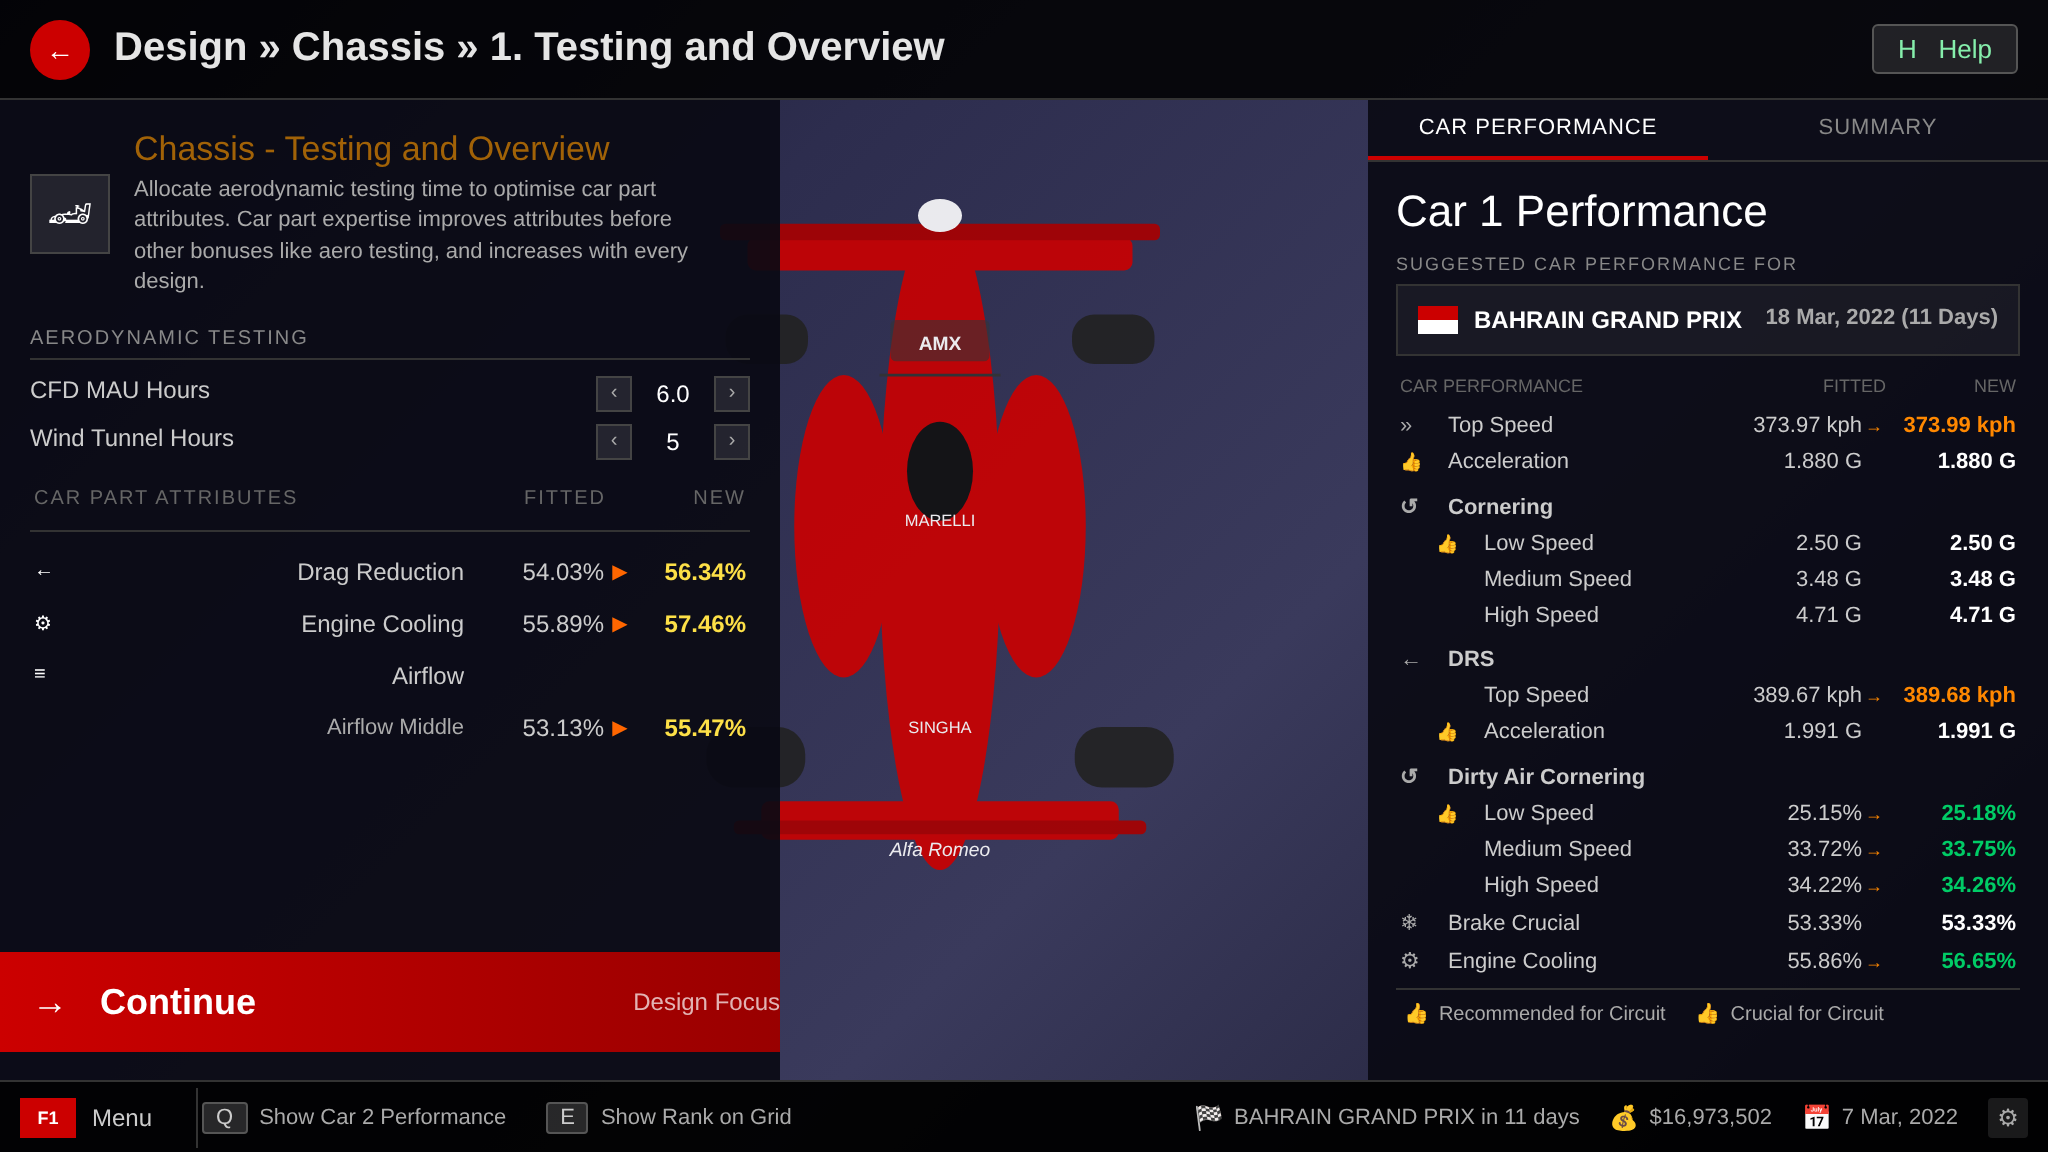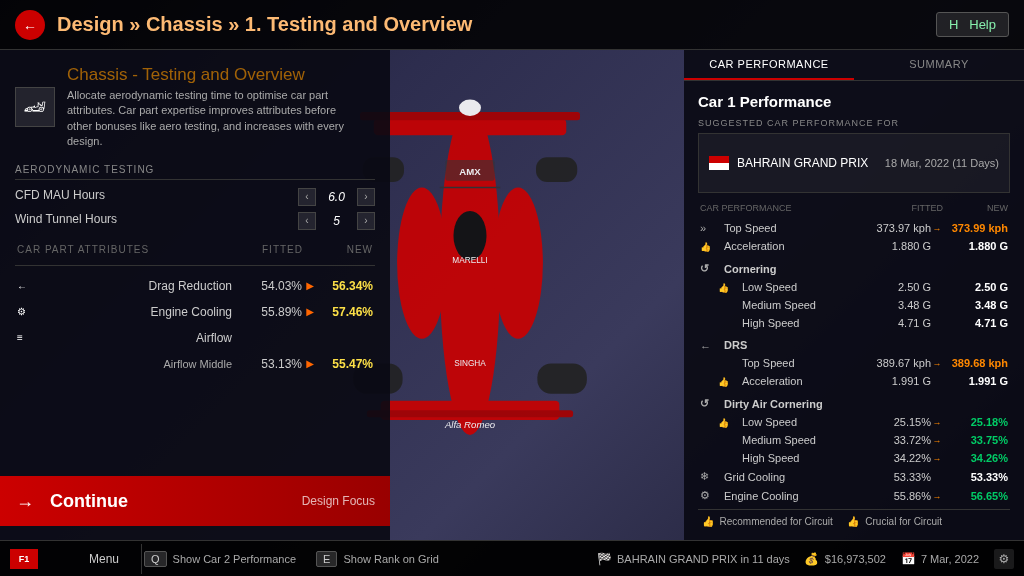--- a/index.html
+++ b/index.html
@@ -61,21 +61,21 @@
       align-items: center;
       justify-content: center;
       cursor: pointer;
       margin-right: 12px;
       font-size: 14px;
     }
 
     .breadcrumb {
       font-size: 20px;
       font-weight: bold;
-      color: #fdba74;
+      color: #e5e5e5;
       flex: 1;
     }
 
     .help-btn {
       background: rgba(255,255,255,0.1);
       border: 1px solid #555;
       color: #86efac;
       padding: 4px 12px;
       font-size: 13px;
       cursor: pointer;
@@ -166,21 +166,20 @@
       font-size: 10px;
       color: #aaa;
       border: 1px solid #444;
     }
 
     .aero-value {
       font-size: 12px;
       color: #ffffff;
       min-width: 25px;
       text-align: center;
-      font-style: italic;
     }
 
     .car-parts-table {
       width: 100%;
     }
 
     .car-parts-header {
       display: flex;
       font-size: 10px;
       color: #666;
@@ -269,21 +268,20 @@
 
     .continue-text {
       font-size: 18px;
       font-weight: bold;
       flex: 1;
     }
 
     .continue-sub {
       font-size: 12px;
       color: rgba(255,255,255,0.7);
-      margin-right: 15px;
     }
 
     
     .right-panel {
       position: absolute;
       top: 50px;
       right: 0;
       width: 340px;
       bottom: 36px;
       background: rgba(10,10,20,0.92);
@@ -312,41 +310,42 @@
       border-bottom: 2px solid #cc0000;
     }
 
     .right-content {
       padding: 12px 14px;
       overflow-y: auto;
       height: calc(100% - 36px);
     }
 
     .car1-title {
-      font-size: 15px;
-      font-weight: bold;
+      font-size: 22px;
+      font-weight: normal;
       margin-bottom: 8px;
     }
 
     .suggested-label {
       font-size: 9px;
       color: #888;
       text-transform: uppercase;
       letter-spacing: 1px;
       margin-bottom: 5px;
     }
 
     .race-event {
       display: flex;
-      align-items: center;
+      align-items: flex-start;
       background: rgba(255,255,255,0.05);
       border: 1px solid #333;
-      padding: 22px 10px;
+      padding: 10px 10px;
       margin-bottom: 10px;
       font-size: 11px;
+      font-weight: bold;
     }
 
     .race-flag {
       width: 20px;
       height: 14px;
       margin-right: 8px;
       background: linear-gradient(to bottom, #cc0000 50%, #ffffff 50%);
       display: inline-block;
     }
 
@@ -476,21 +475,20 @@
       font-weight: bold;
       color: white;
       margin-right: 8px;
     }
 
     .menu-btn {
       font-size: 12px;
       color: #ccc;
       cursor: pointer;
       margin-right: 20px;
-      margin-left: 43px;
     }
 
     .shortcut-item {
       display: flex;
       align-items: center;
       gap: 6px;
       margin-right: 20px;
       cursor: pointer;
     }
 
@@ -804,21 +802,21 @@
     <div class="perf-row sub">
       <span class="perf-icon"></span>
       <span class="perf-name">High Speed</span>
       <span class="perf-fitted">34.22%</span>
       <span class="perf-arrow">→</span>
       <span class="perf-new green">34.26%</span>
     </div>
 
     <div class="perf-row">
       <span class="perf-icon">❄</span>
-      <span class="perf-name">Grid Cooling</span>
+      <span class="perf-name">Brake Crucial</span>
       <span class="perf-fitted">53.33%</span>
       <span class="perf-arrow"></span>
       <span class="perf-new normal">53.33%</span>
     </div>
 
     <div class="perf-row">
       <span class="perf-icon">⚙</span>
       <span class="perf-name">Engine Cooling</span>
       <span class="perf-fitted">55.86%</span>
       <span class="perf-arrow">→</span>

